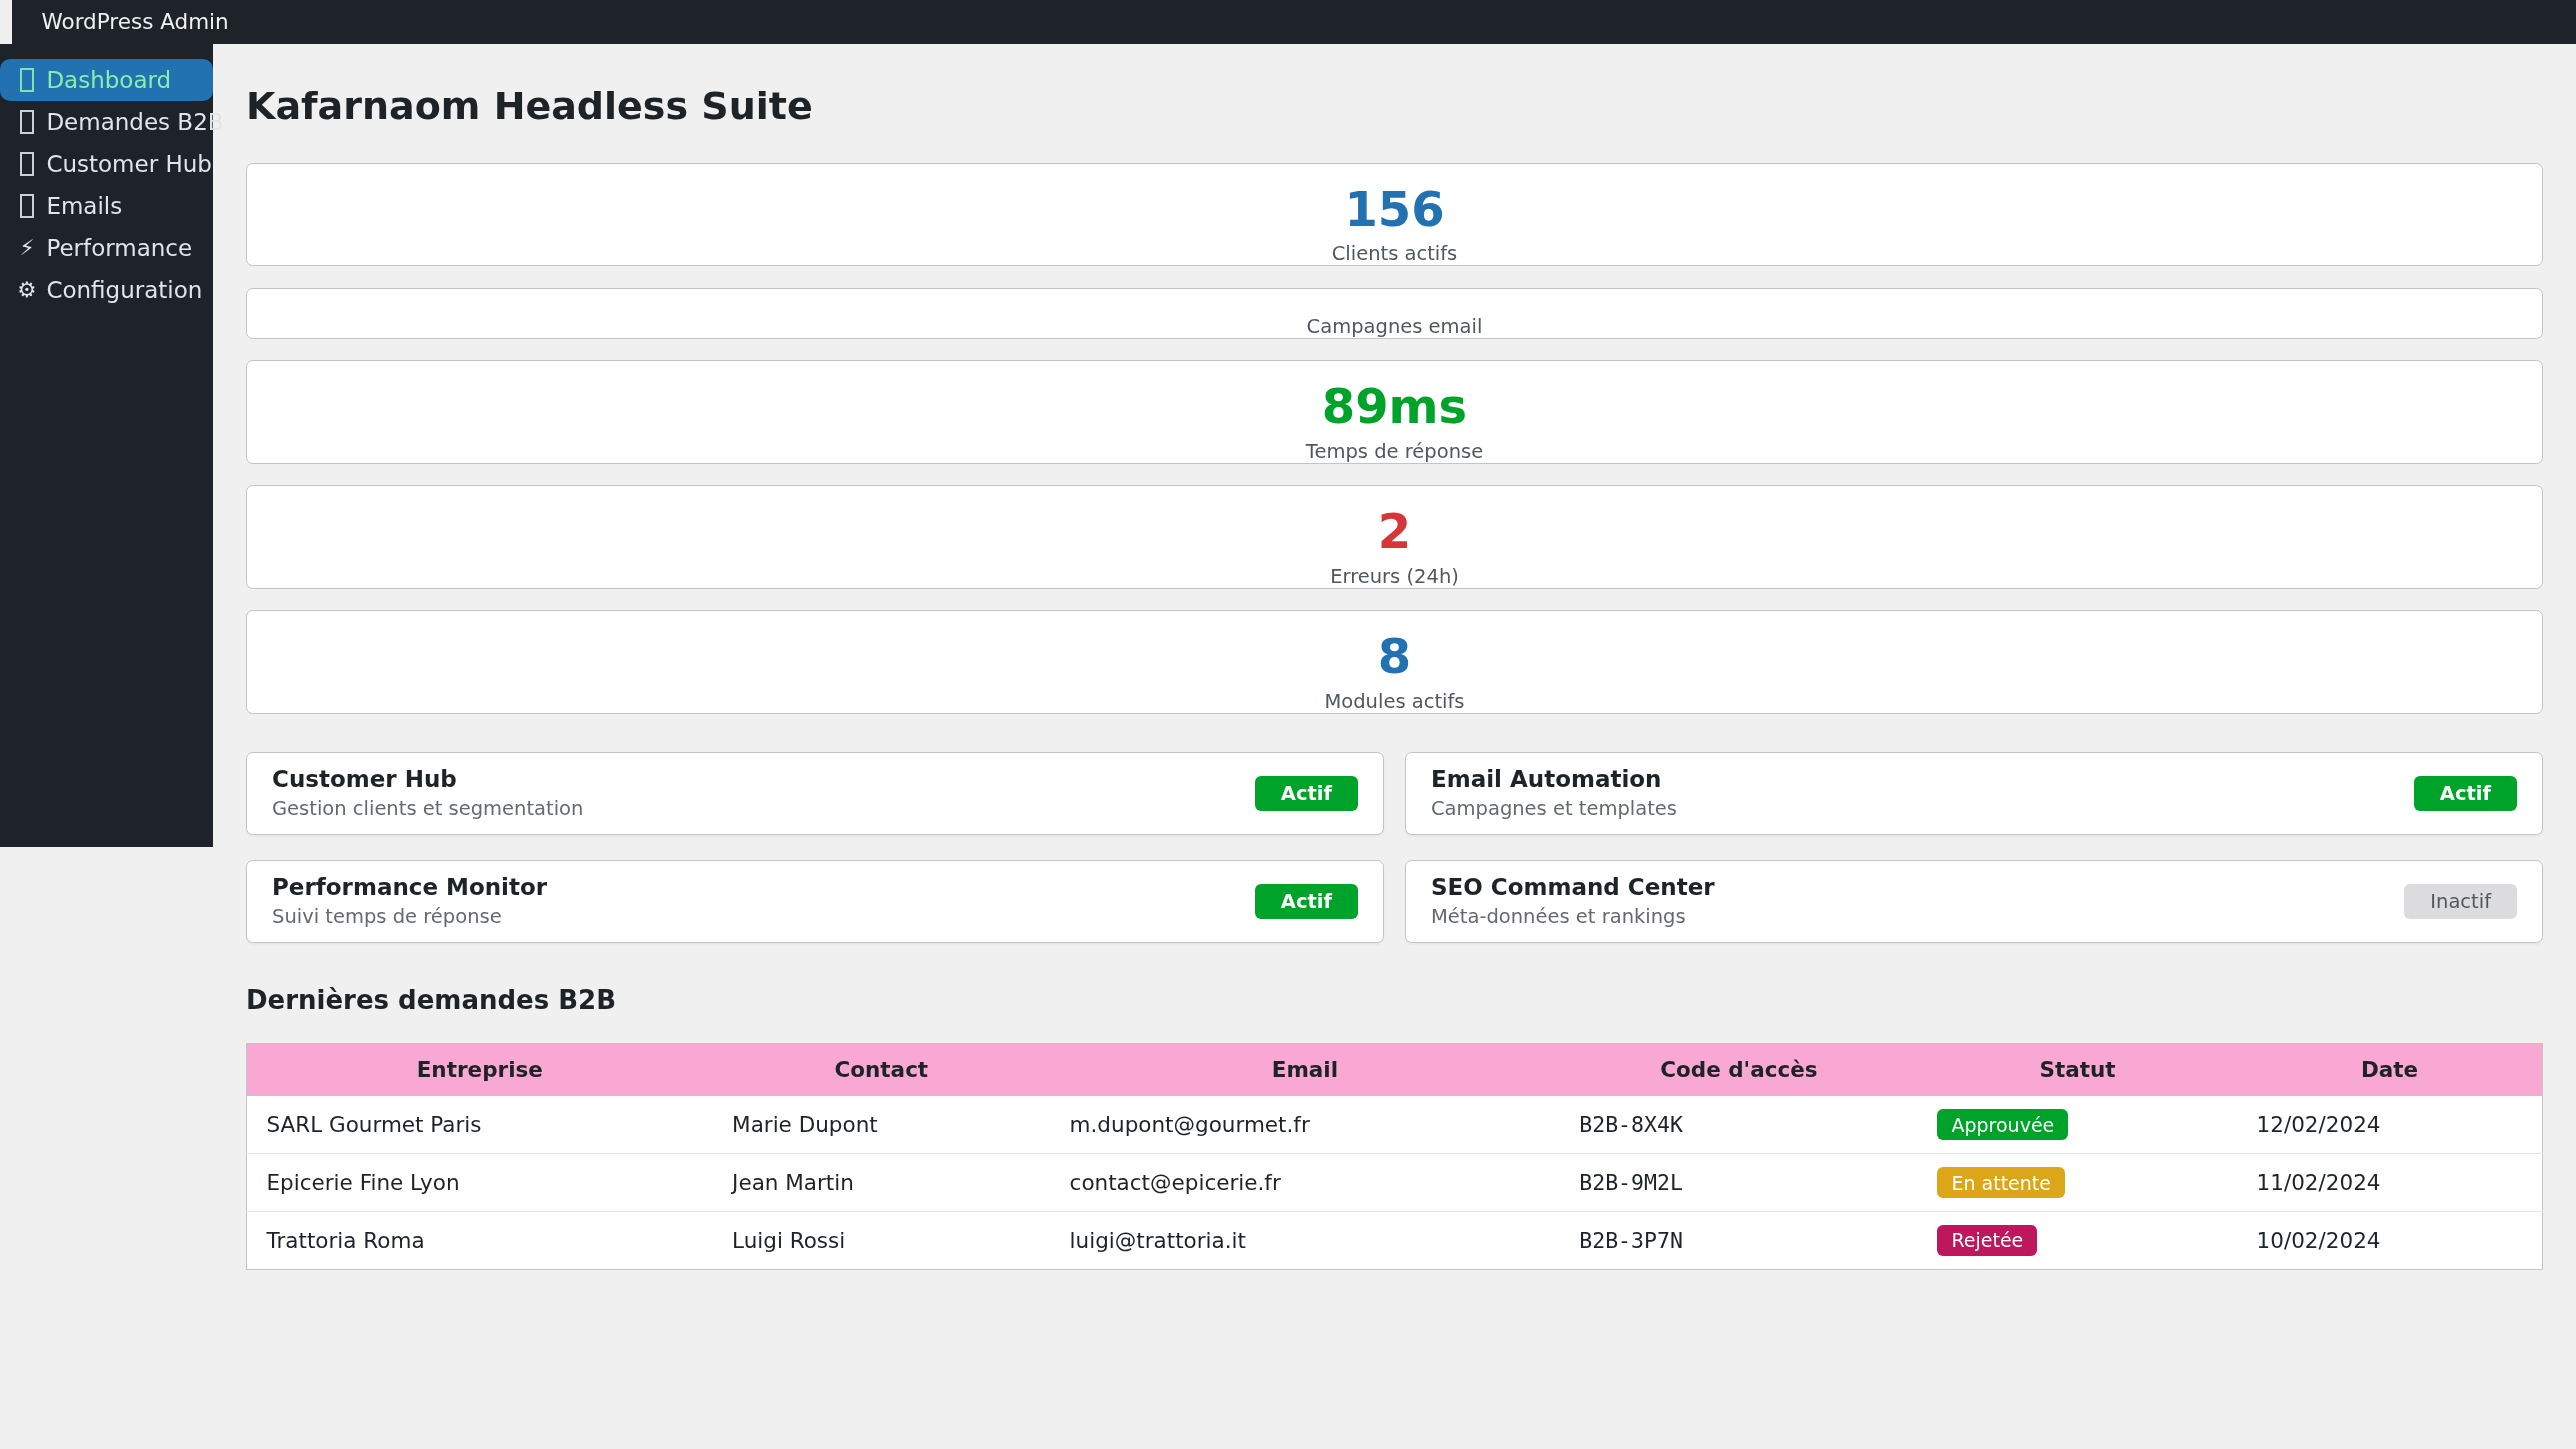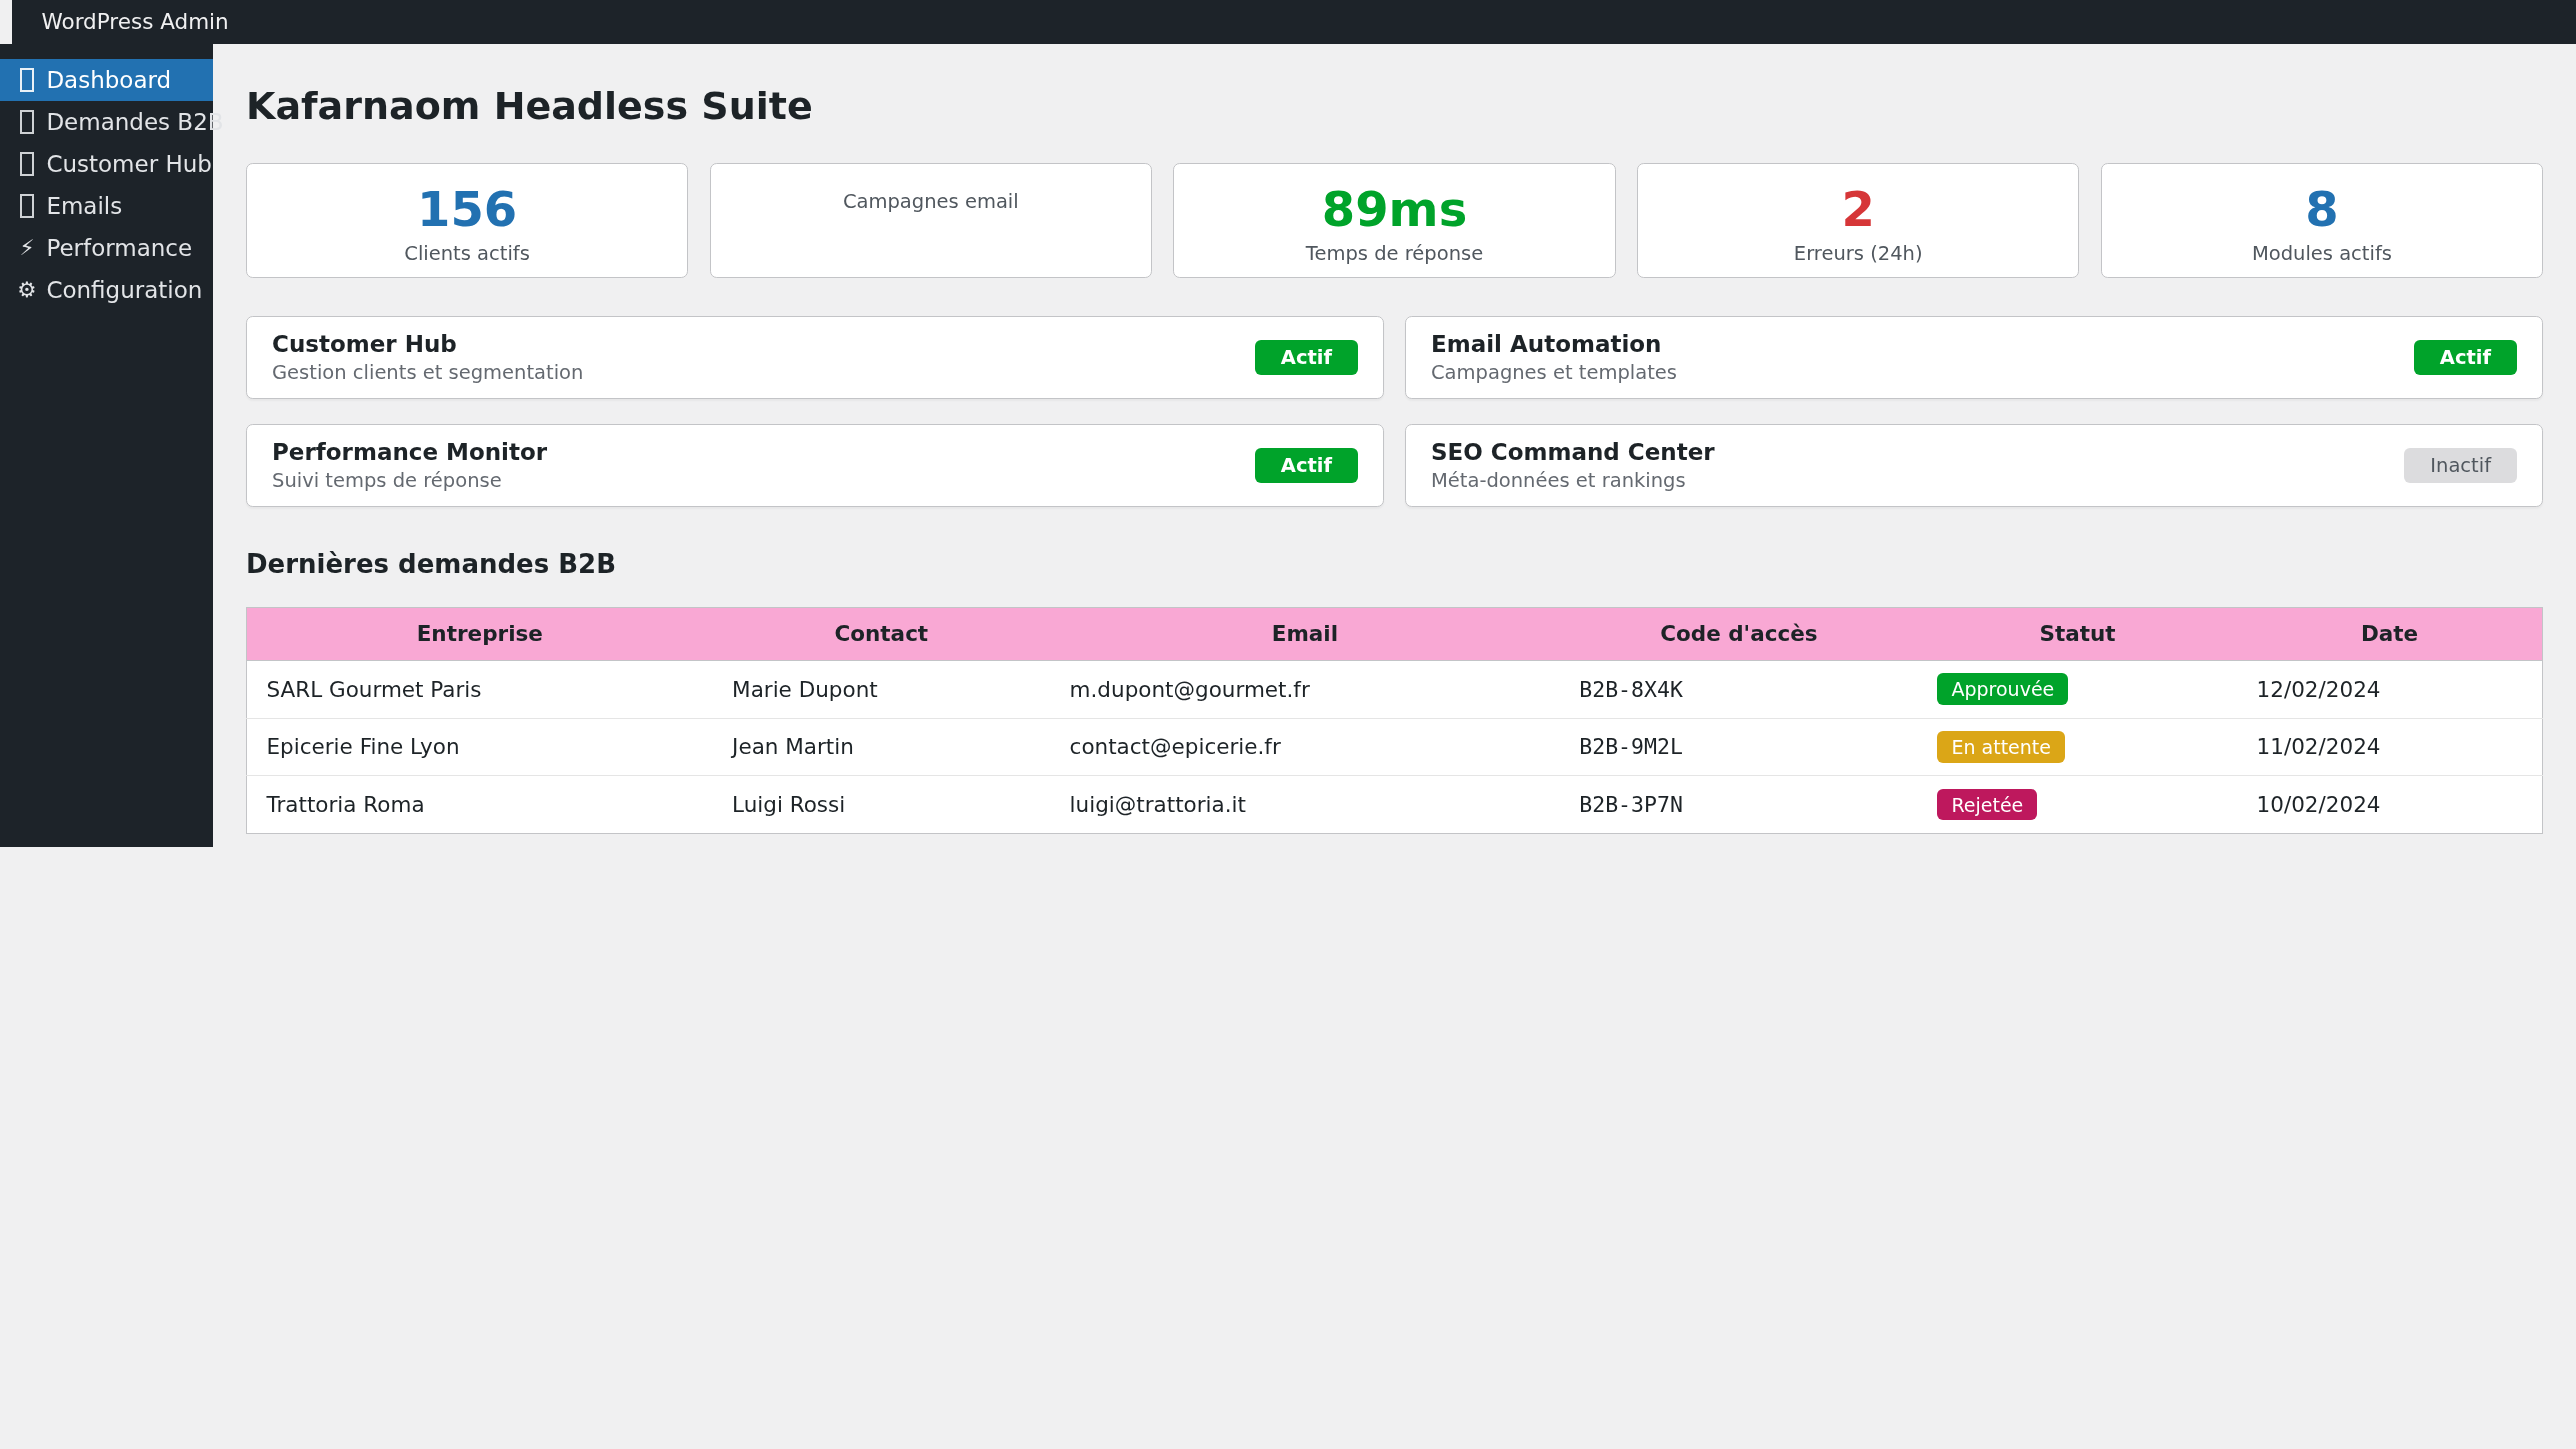--- a/index.html
+++ b/index.html
@@ -34,21 +34,21 @@
   .sidebar ul { list-style: none; padding-top: 14.8px; }
   .menu-item {
     height: 42px;
     display: flex; align-items: center;
     padding-left: 17px;
     color: #e2e4e7;
     font-size: 23px;
     cursor: pointer;
     white-space: nowrap;
   }
-  .menu-item.active { background: #2271b1; color: #ffffff; }
+  .menu-item.active { background: #2271b1; color: #86efac; border-radius: 10px; }
   .menu-item .icon {
     display: inline-flex; align-items: center; justify-content: center;
     margin-right: 9.4px;
     min-width: 20px;
   }
   .icon-box {
     display: inline-block;
     width: 14.8px; height: 24px;
     border: 2px solid currentColor;
     opacity: 0.9;
@@ -60,21 +60,21 @@
     position: absolute; left: 213px; top: 44px;
     width: 2363px; height: 1405px;
     padding: 32px 33px 0 33px;
   }
   h1.page-title {
     font-size: 38px; font-weight: 600; color: #1d2327;
     margin: 8px 0 35px 0;
   }
 
   
-  .stats { display: flex; gap: 21.5px; }
+  .stats { display: flex; gap: 21.5px; flex-direction: column; }
   .stat-card {
     flex: 1;
     background: #ffffff;
     border: 1.3px solid #c3c4c7;
     border-radius: 6.7px;
     text-align: center;
     height: 115px;
     padding-top: 19px;
   }
   .stat-value { font-size: 48px; font-weight: 700; line-height: 1.1; }

